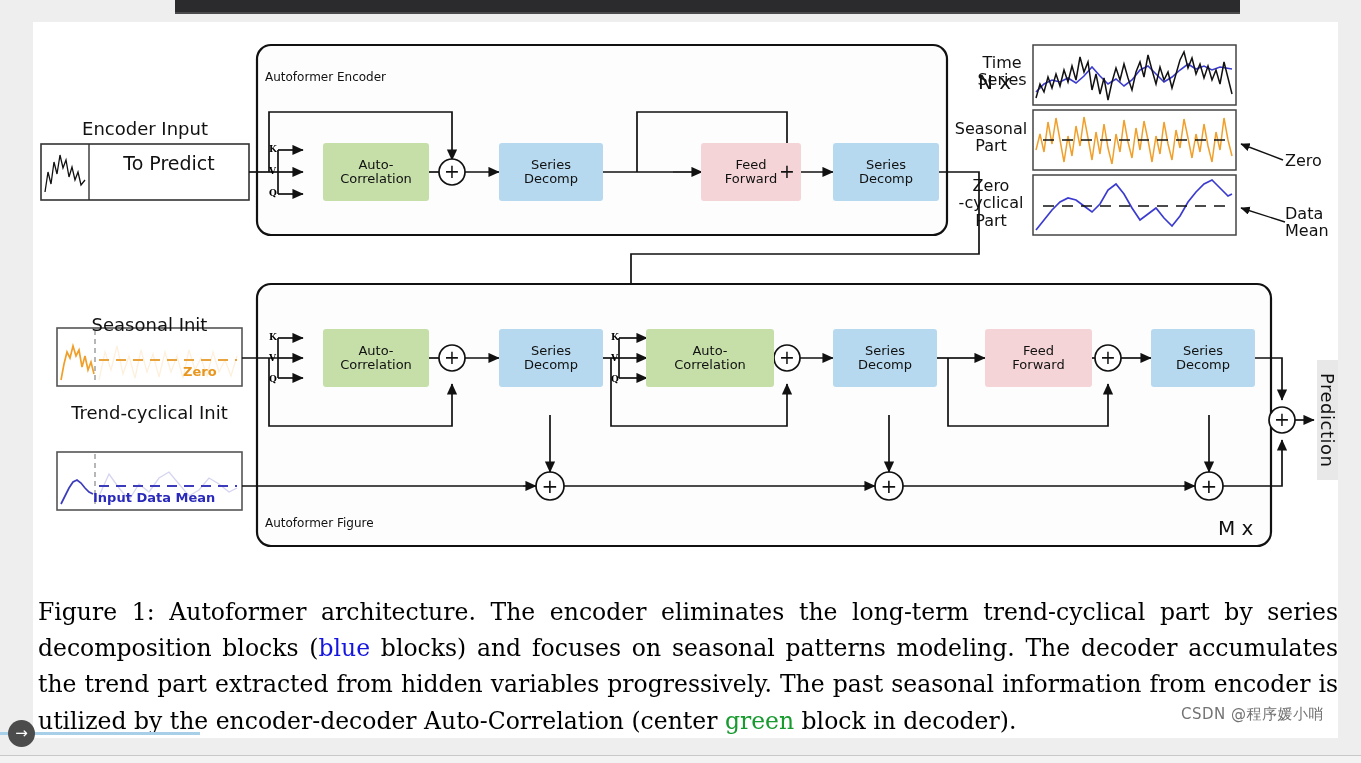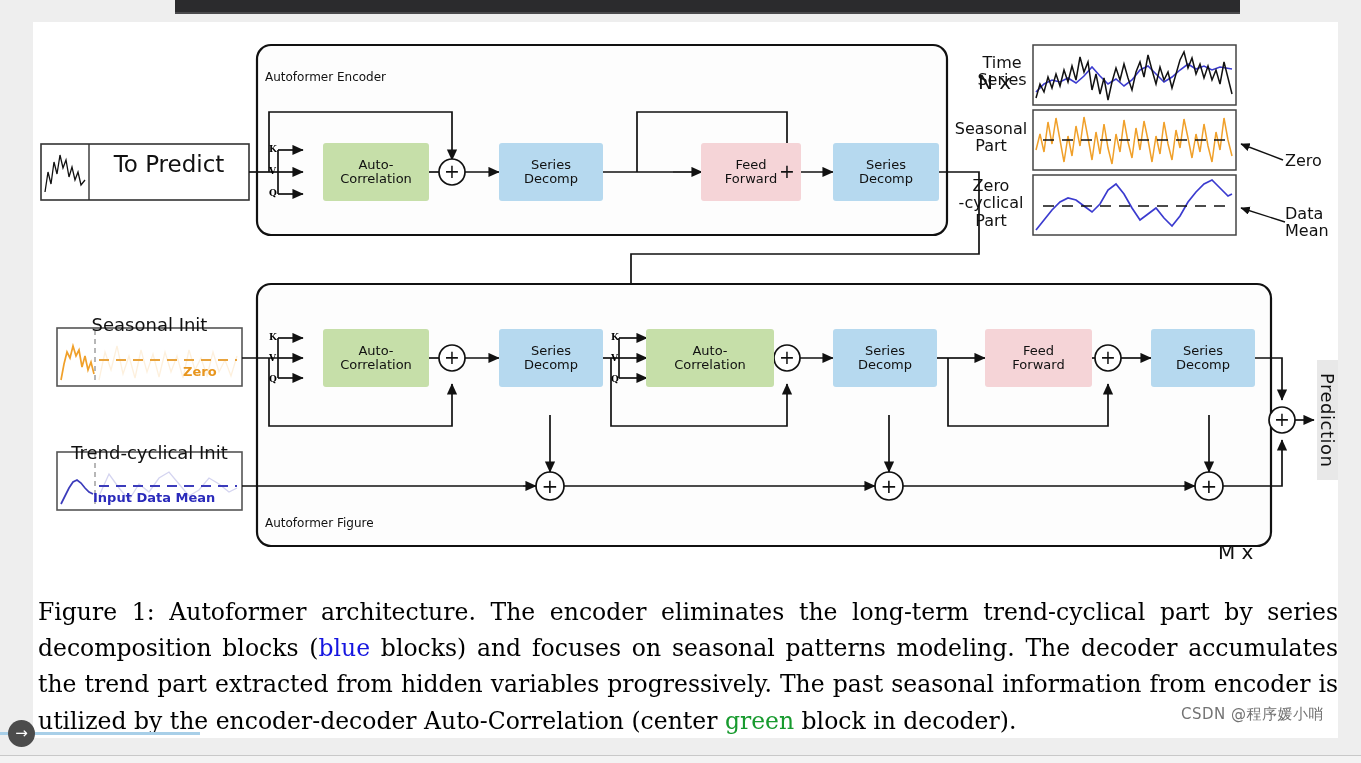--- a/index.html
+++ b/index.html
@@ -224,21 +224,22 @@
         <rect x="613" y="307" width="128" height="58" rx="3" fill="#c6dfa9"></rect>
         <rect x="800" y="307" width="104" height="58" rx="3" fill="#b6d9ef"></rect>
         <rect x="952" y="307" width="107" height="58" rx="3" fill="#f5d4d7"></rect>
         <rect x="1118" y="307" width="104" height="58" rx="3" fill="#b6d9ef"></rect>
       </g>
     </svg>
 
     <div class="cap-title" style="left:232px; top:48px;">Autoformer Encoder</div>
     <div class="nx" style="left:908px; top:48px;margin-left:37px;">N x</div>
 
-    <div class="blk-label" style="left:56px; top:122px; width:160px; height:40px; font-size:23px;">To Predict</div>
+    <div class="boxlbl" style="left:8px; top:96px; width:208px;">Encoder Input</div>
+    <div class="blk-label" style="left:56px; top:122px; width:160px; height:40px; font-size:19px;">To Predict</div>
 
     <div class="kvq" style="left:236px; top:122px;">K</div>
     <div class="kvq" style="left:236px; top:144px;">V</div>
     <div class="kvq" style="left:236px; top:166px;">Q</div>
 
     <div class="blk-label" style="left:286px; top:121px; width:114px; height:58px;">
       <div><span>Auto-</span><br>
            <span>Correlation</span></div>
     </div>
     <div class="blk-label" style="left:466px; top:121px; width:104px; height:58px;">
@@ -251,26 +252,26 @@
     </div>
     <div class="blk-label" style="left:800px; top:121px; width:106px; height:58px;">
       <div><span>Series</span><br>
            <span>Decomp</span></div>
     </div>
 
     <div class="blk-label" style="left:406px; top:137px; width:26px; height:26px; font-size:19px;">+</div>
     <div class="blk-label" style="left:741px; top:137px; width:26px; height:26px; font-size:19px;">+</div>
 
     <div class="cap-title" style="left:232px; top:494px;">Autoformer Figure</div>
-    <div class="nx" style="left:1185px; top:494px;margin-top:24px;">M x</div>
+    <div class="nx" style="left:1185px; top:494px;">M x</div>
 
     <div class="boxlbl" style="left:24px; top:292px; width:185px;">Seasonal Init</div>
     <div class="inner-tag zero-tag" style="left:150px; top:342px;">Zero</div>
 
-    <div class="boxlbl" style="left:14px; top:420px; width:205px;">Trend-cyclical Init</div>
+    <div class="boxlbl" style="left:14px; top:380px; width:205px;">Trend-cyclical Init</div>
     <div class="inner-tag mean-tag" style="left:60px; top:468px;">Input Data Mean</div>
 
     <div class="kvq" style="left:236px; top:310px;">K</div>
     <div class="kvq" style="left:236px; top:331px;">V</div>
     <div class="kvq" style="left:236px; top:352px;">Q</div>
 
     <div class="kvq" style="left:578px; top:310px;">K</div>
     <div class="kvq" style="left:578px; top:331px;">V</div>
     <div class="kvq" style="left:578px; top:352px;">Q</div>
 

